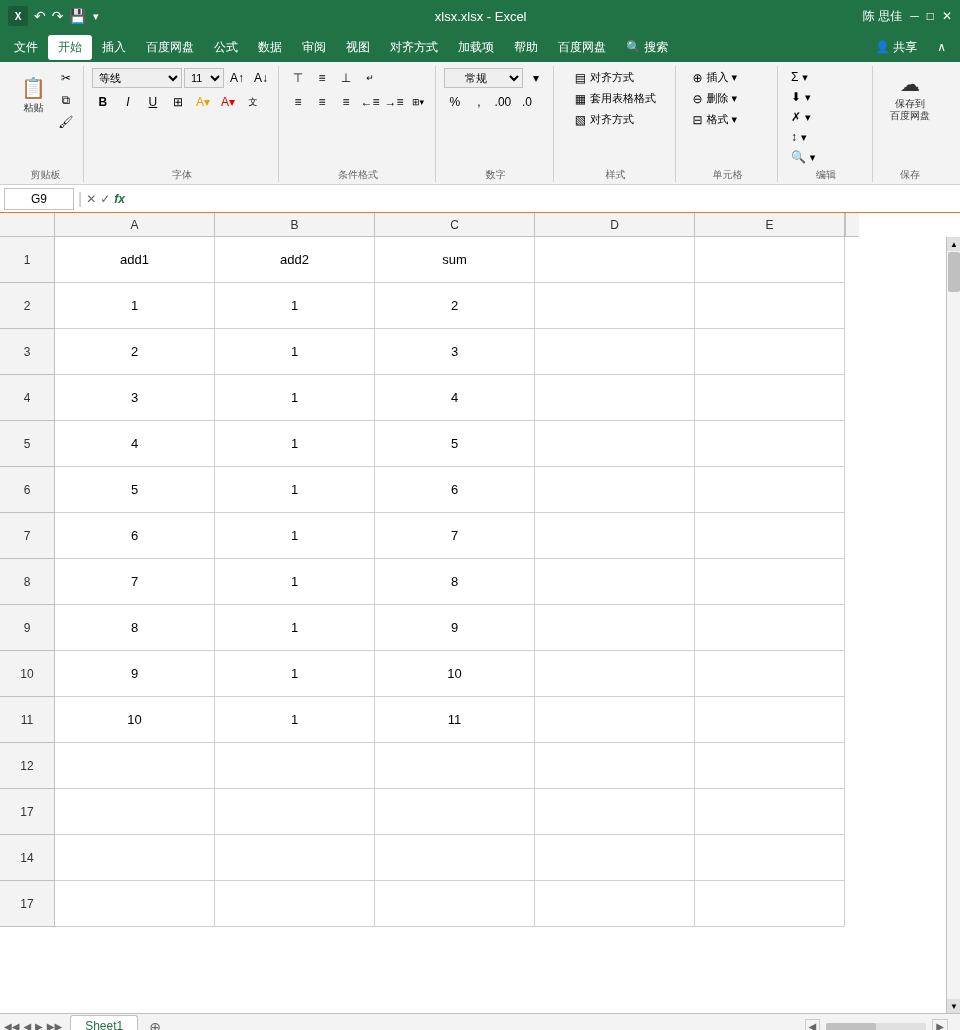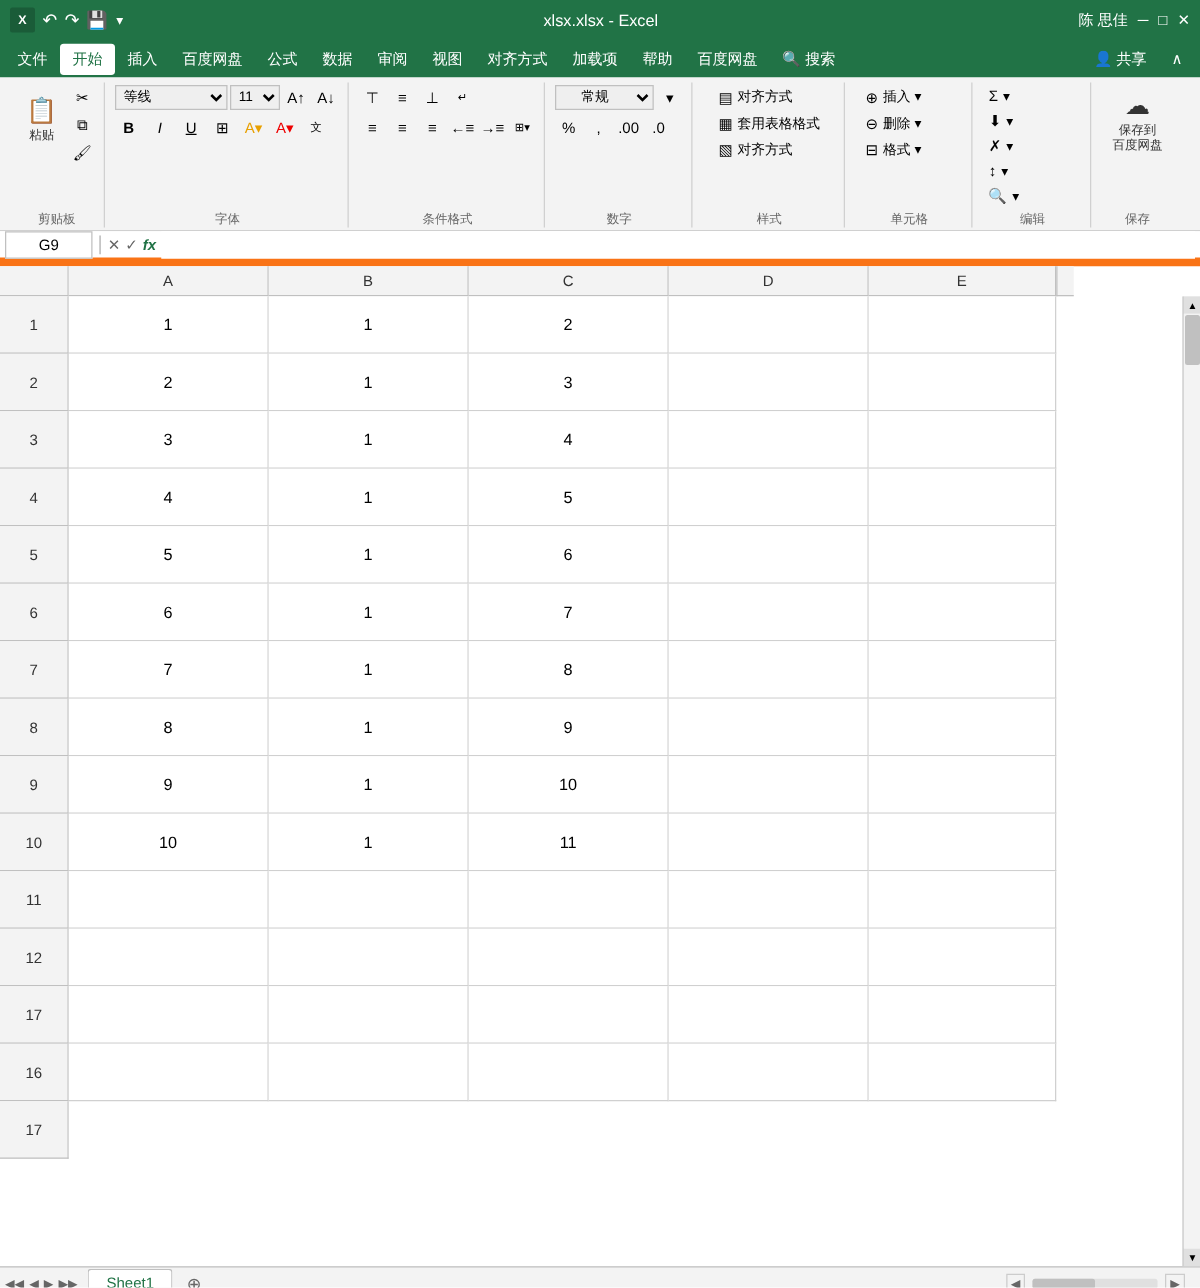--- a/index.html
+++ b/index.html
@@ -94,21 +94,21 @@
       border: 1px solid transparent;
       min-width: 80px;
     }
     .small-btn-icon { margin-right: 4px; font-size: 12px; }
 
     
     .formula-bar {
       display: flex;
       align-items: center;
       height: 28px;
-      border-bottom: 7px solid #f97316;
+      border-bottom: 1px solid #f97316;
       background: white;
       padding: 0 4px;
       gap: 4px;
     }
     .cell-ref {
       width: 70px;
       height: 22px;
       border: 1px solid #c0c0c0;
       padding: 0 4px;
       font-size: 12px;
@@ -509,26 +509,33 @@
         <div class="row-header" style="height: 46px; width: 55px; min-width: 55px;">4</div>
         <div class="row-header" style="height: 46px; width: 55px; min-width: 55px;">5</div>
         <div class="row-header" style="height: 46px; width: 55px; min-width: 55px;">6</div>
         <div class="row-header" style="height: 46px; width: 55px; min-width: 55px;">7</div>
         <div class="row-header" style="height: 46px; width: 55px; min-width: 55px;">8</div>
         <div class="row-header" style="height: 46px; width: 55px; min-width: 55px;">9</div>
         <div class="row-header" style="height: 46px; width: 55px; min-width: 55px;">10</div>
         <div class="row-header" style="height: 46px; width: 55px; min-width: 55px;">11</div>
         <div class="row-header" style="height: 46px; width: 55px; min-width: 55px;">12</div>
         <div class="row-header" style="height: 46px; width: 55px; min-width: 55px;">17</div>
-        <div class="row-header" style="height: 46px; width: 55px; min-width: 55px;">16</div>
+        <div class="row-header" style="height: 46px; width: 55px; min-width: 55px;">14</div>
         <div class="row-header" style="height: 46px; width: 55px; min-width: 55px;">17</div>
       </div>
 
     <div class="data-area" id="data-area">
 
+    <div class="grid-row">
+          <div class="grid-cell" style="width: 160px; min-width: 160px; height: 46px;">add1</div>
+          <div class="grid-cell" style="width: 160px; min-width: 160px; height: 46px;">add2</div>
+          <div class="grid-cell" style="width: 160px; min-width: 160px; height: 46px;">sum</div>
+          <div class="grid-cell" style="width: 160px; min-width: 160px; height: 46px;"></div>
+          <div class="grid-cell" style="width: 150px; min-width: 150px; height: 46px;"></div>
+        </div>
         <div class="grid-row">
           <div class="grid-cell" style="width: 160px; min-width: 160px; height: 46px;">1</div>
           <div class="grid-cell" style="width: 160px; min-width: 160px; height: 46px;">1</div>
           <div class="grid-cell" style="width: 160px; min-width: 160px; height: 46px;">2</div>
           <div class="grid-cell" style="width: 160px; min-width: 160px; height: 46px;"></div>
           <div class="grid-cell" style="width: 150px; min-width: 150px; height: 46px;"></div>
         </div>
         <div class="grid-row">
           <div class="grid-cell" style="width: 160px; min-width: 160px; height: 46px;">2</div>
           <div class="grid-cell" style="width: 160px; min-width: 160px; height: 46px;">1</div>

